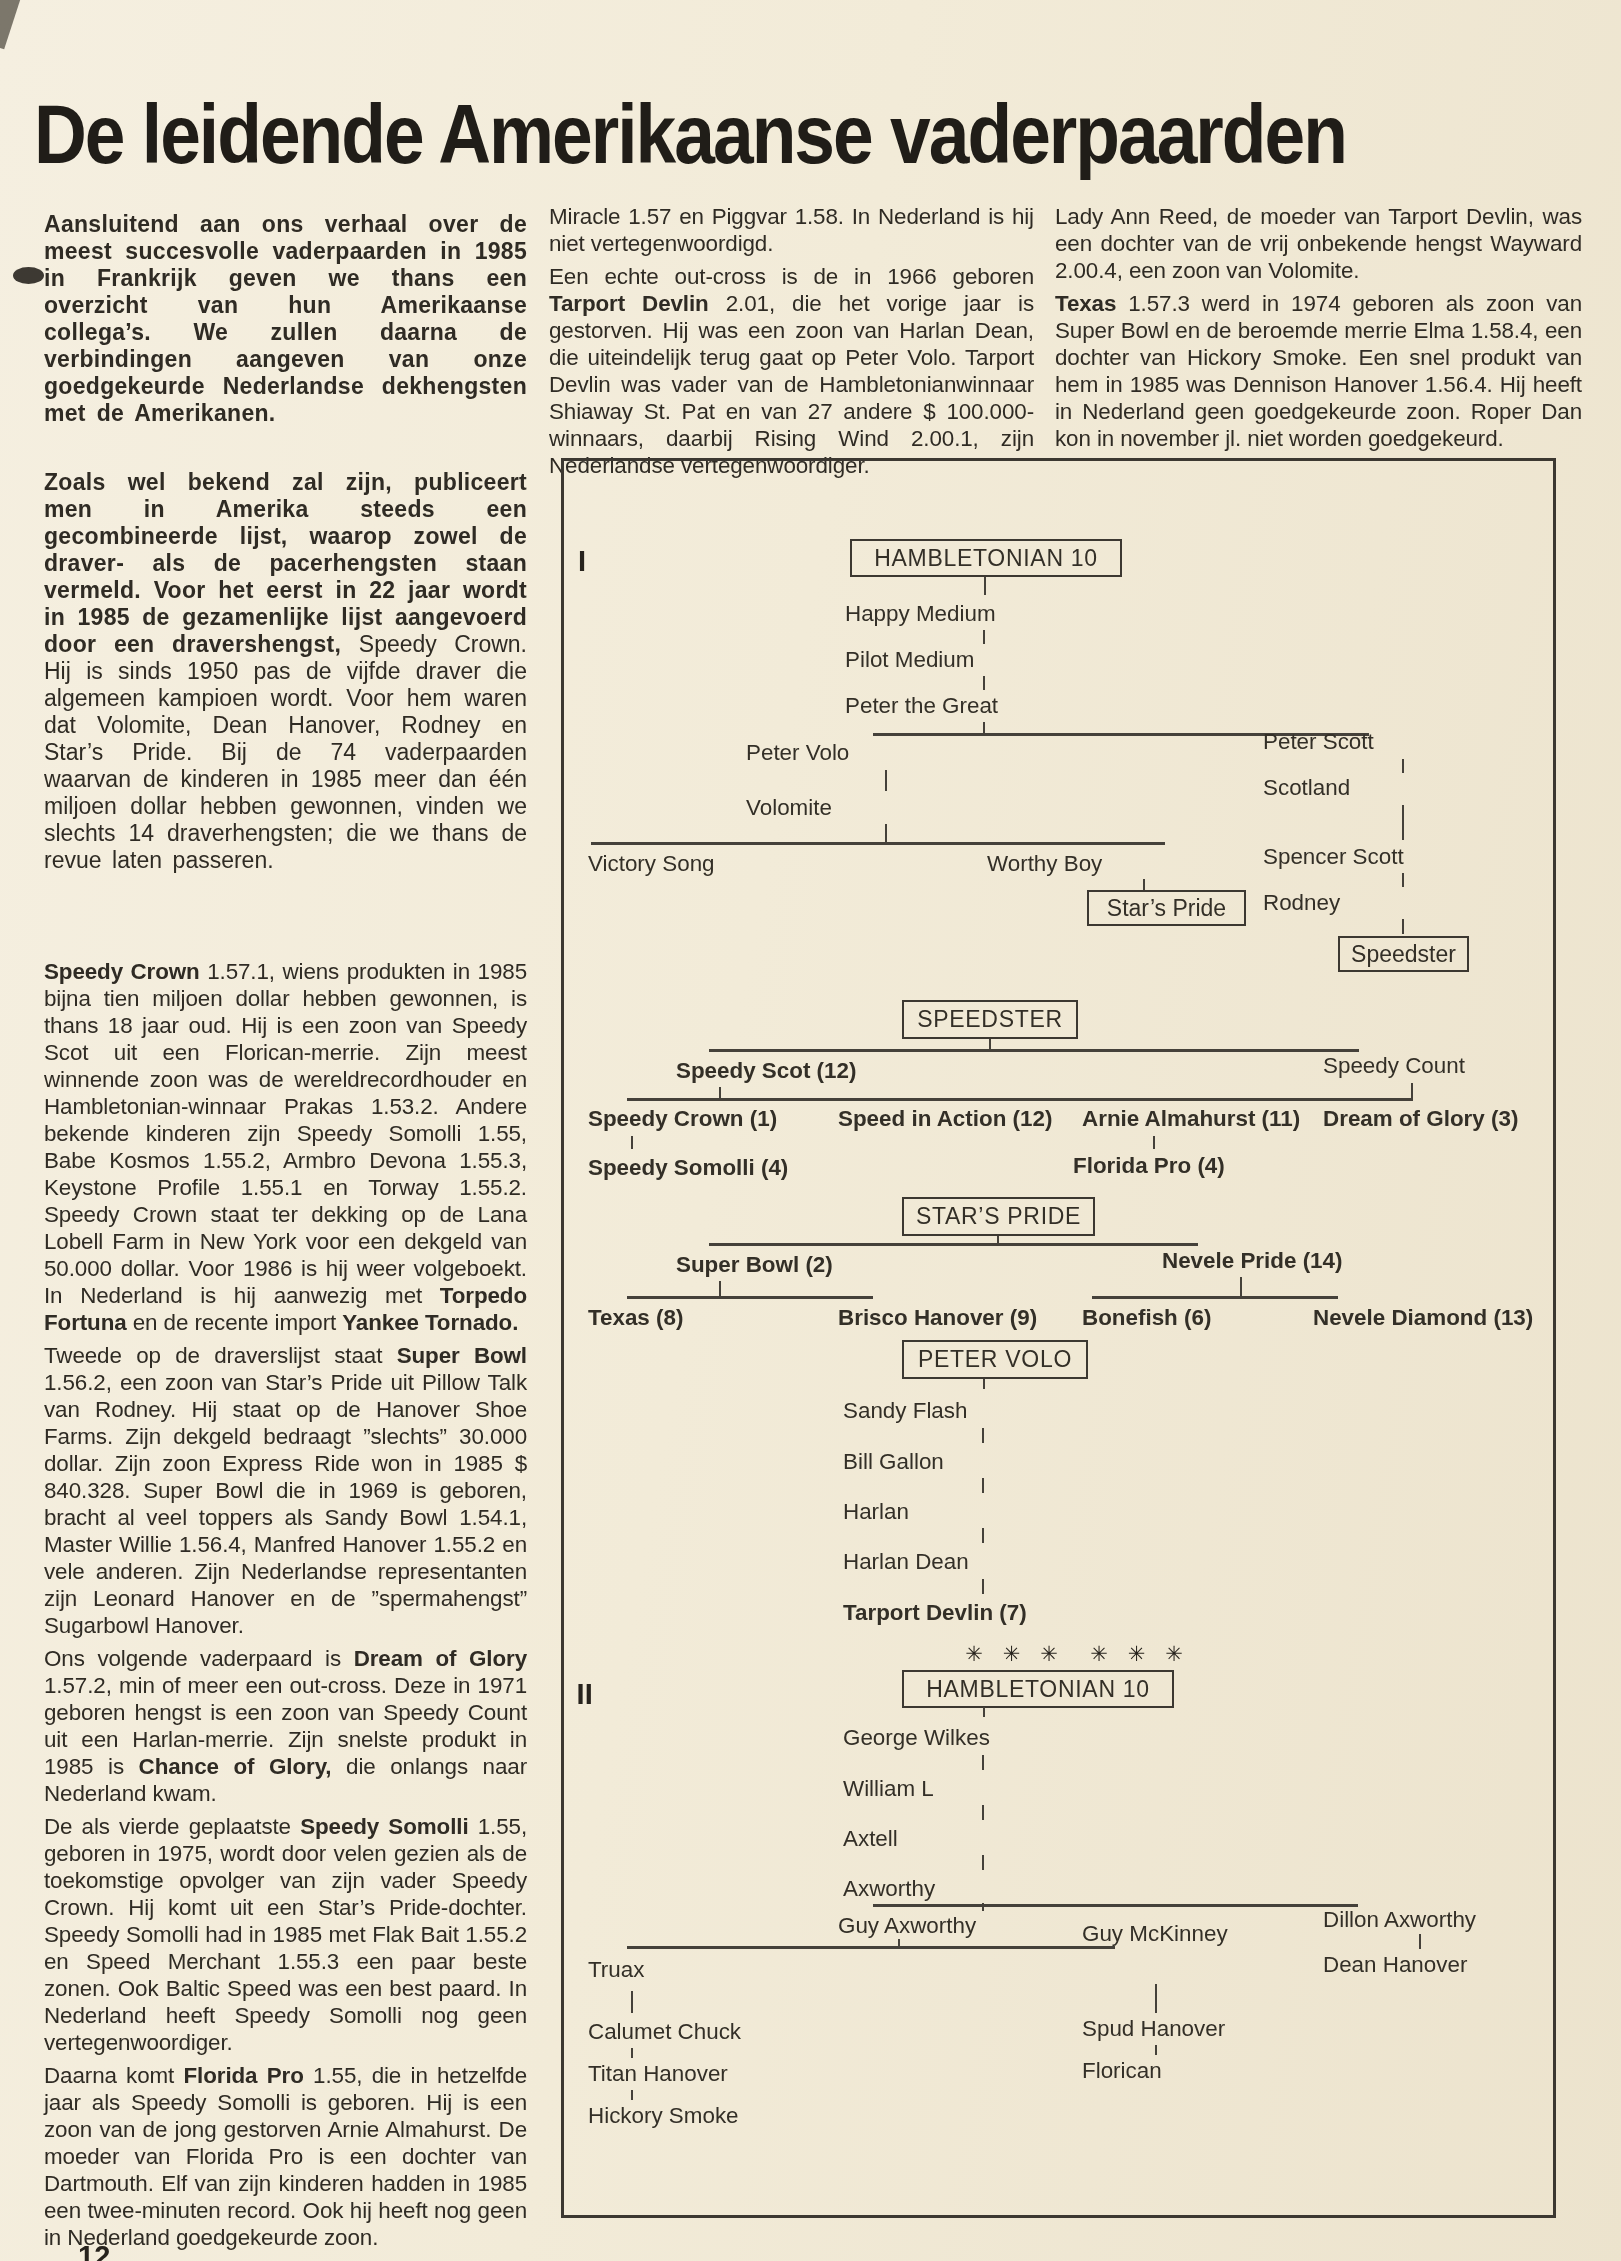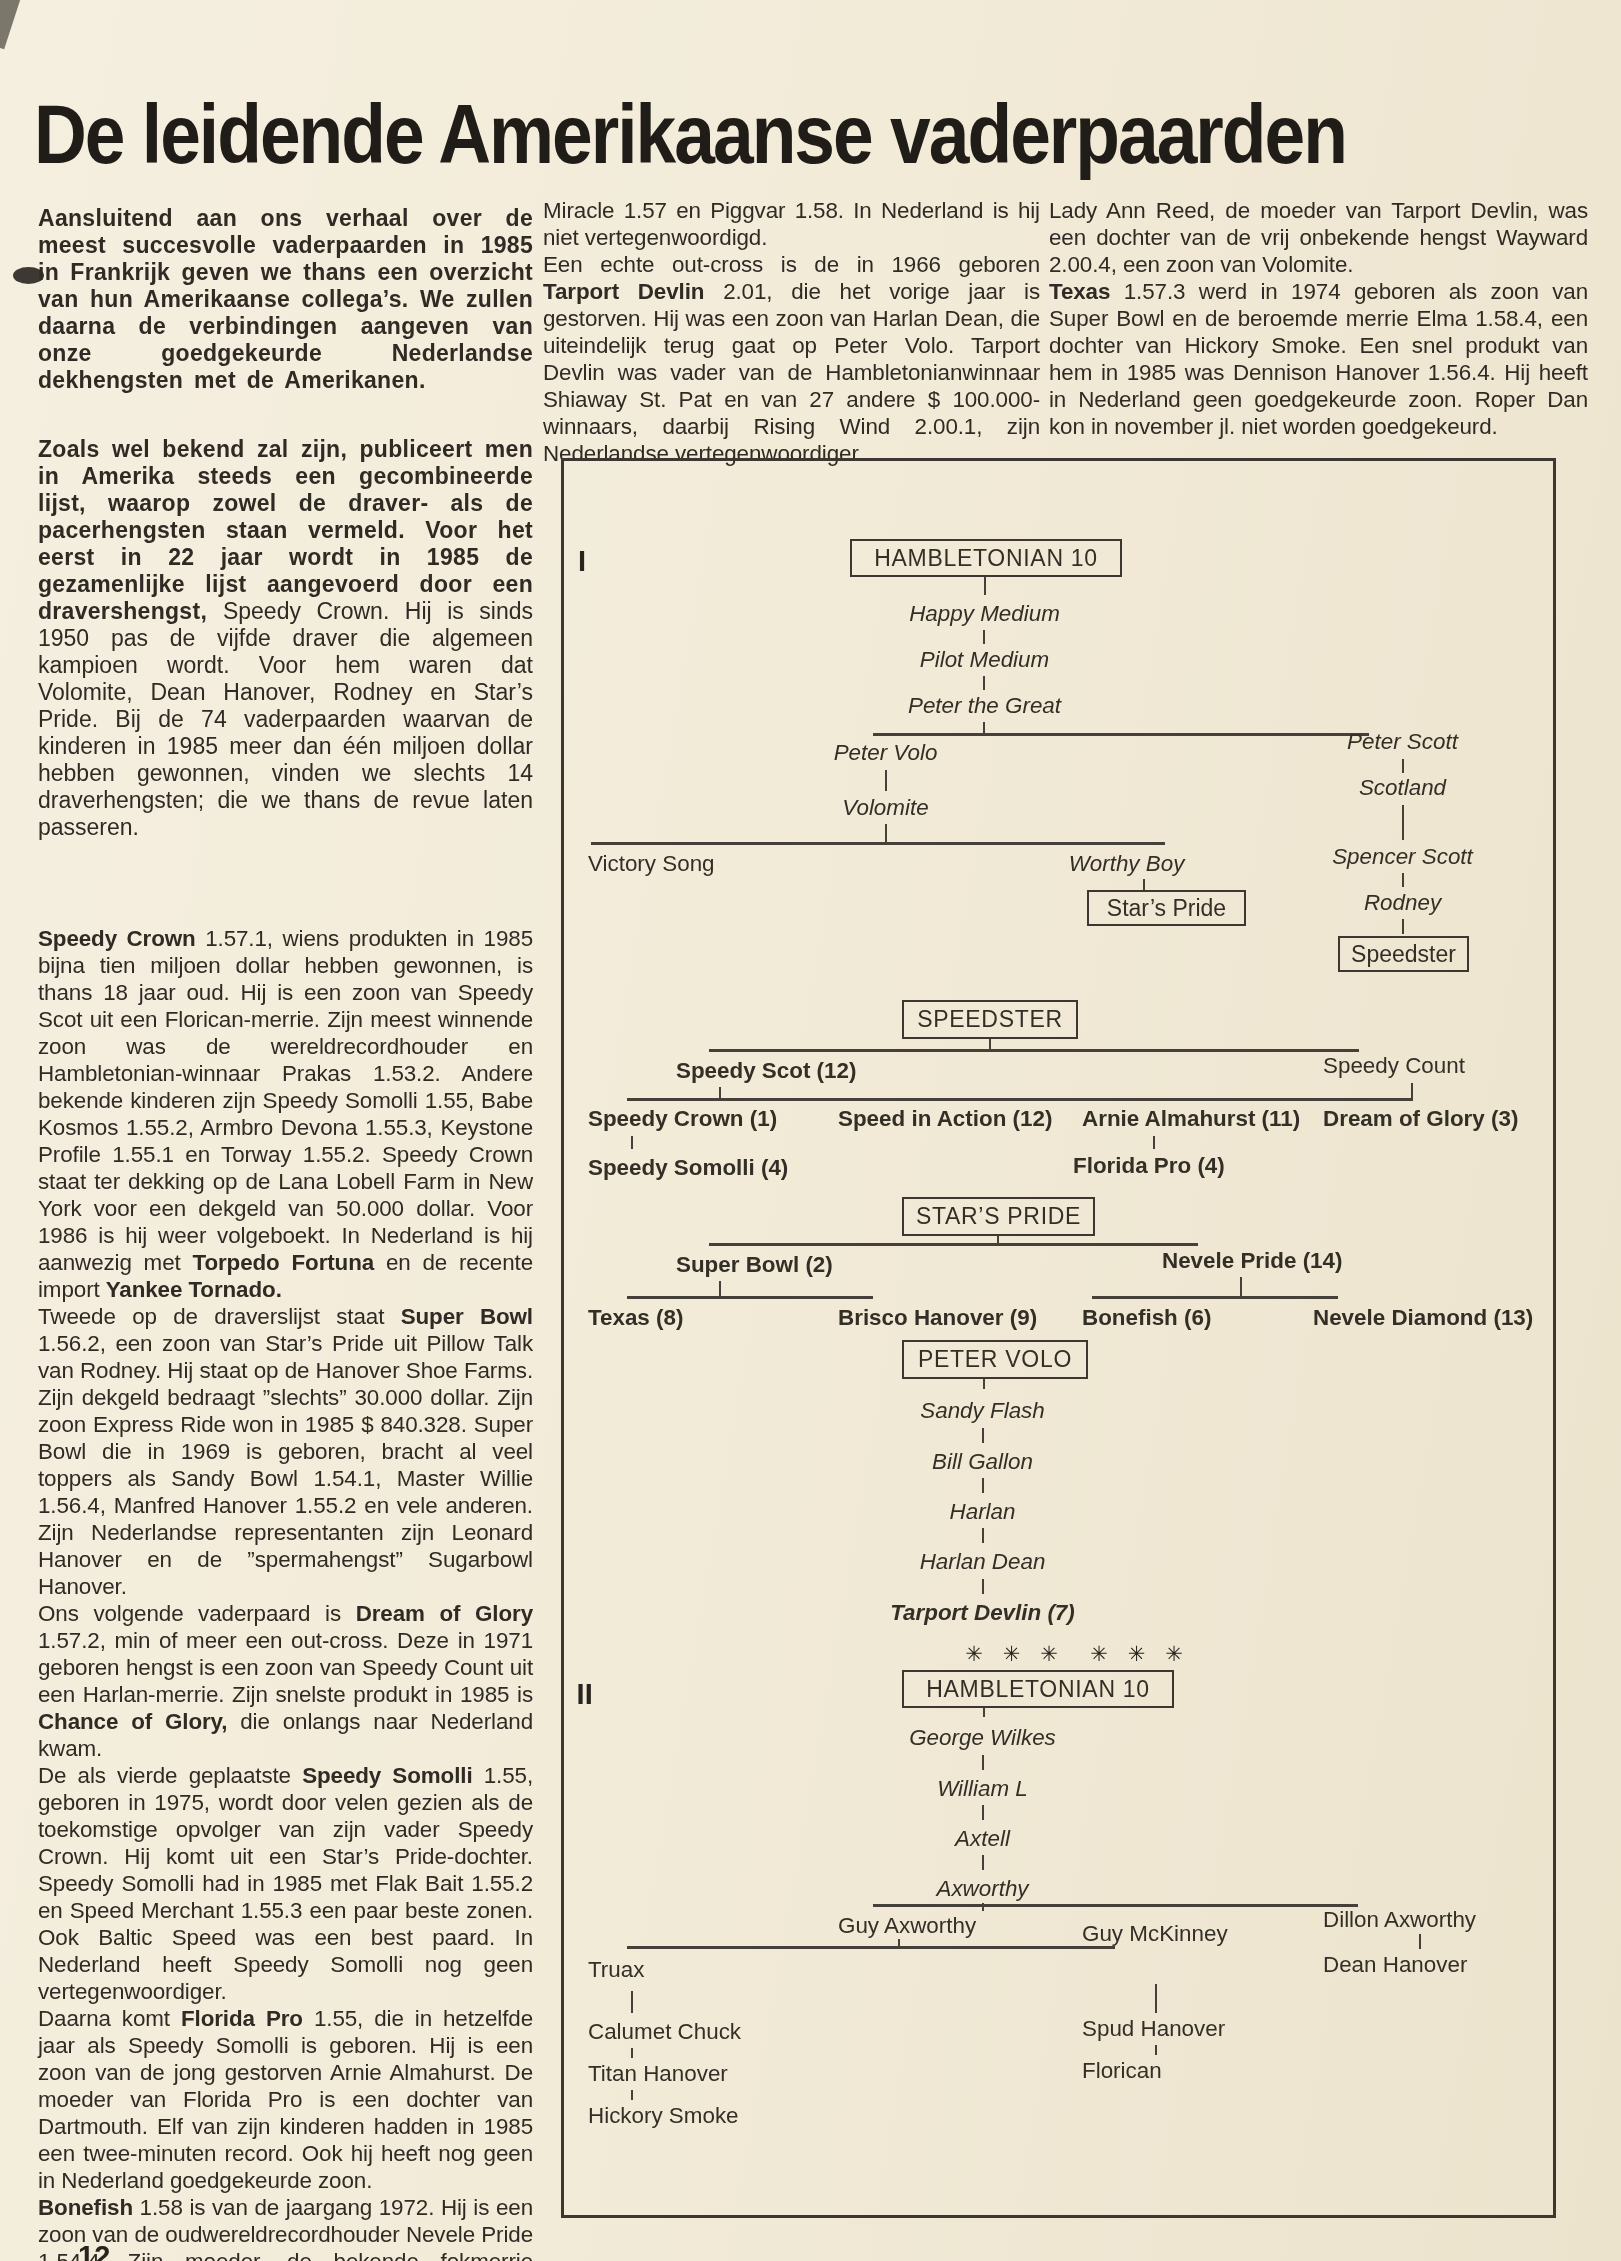--- a/index.html
+++ b/index.html
@@ -7,38 +7,38 @@
     position:relative;width:1621px;height:2261px;overflow:hidden;
     background:linear-gradient(100deg,#f5efe0 0%,#f2ebd8 45%,#ece3cd 100%);
     font-family:"Liberation Sans",sans-serif;color:#2f2b24;padding-left:13px;
   }
   .title{
     position:absolute;left:34px;top:34px;width:1586px;
     font-size:77px;font-weight:bold;letter-spacing:-2.1px;color:#201d18;
     white-space:nowrap;transform:scaleX(.95) scaleY(1.08);transform-origin:left top;
   }
   .col{position:absolute;text-align:justify;}
-  .col p{margin:0;}
+  .col p{margin:6px;}
   #col1{left:38px;top:205px;width:495px;}
   #col2{left:543px;top:197px;width:497px;}
   #col3{left:1049px;top:197px;width:539px;}
   .lead{font-size:23px;line-height:27px;font-weight:bold;letter-spacing:0.3px;word-spacing:4.2px;}
   .lead .r{font-weight:normal;letter-spacing:0;}
   .gap1{margin-top:42px !important;}
   .gap2{margin-top:84px !important;}
   .body{font-size:22.4px;line-height:27px;letter-spacing:-0.1px;}
   .b{font-weight:bold;}
   .pagenum{position:absolute;left:78px;top:2240px;font-size:29px;font-weight:bold;color:#27231d;}
   
   .pedigree{
     position:absolute;left:561px;top:458px;width:995px;height:1760px;
     border:3.5px solid #3c3831;box-sizing:border-box;
   }
   .nd{position:absolute;font-size:22.4px;line-height:25px;white-space:nowrap;color:#332f27;}
-  .c{width:279px;text-align:center;font-style:italic;}
+  .c{width:279px;}
   .bx{
     border:2.8px solid #3c3831;display:flex;align-items:center;justify-content:center;
     white-space:nowrap;box-sizing:border-box;font-size:23px;letter-spacing:0.7px;
   }
   .hl{position:absolute;height:2.8px;background:#45413a;}
   .vl{position:absolute;width:2.1px;background:#45413a;}
   .roman{position:absolute;font-size:29px;font-weight:bold;color:#27231d;}
   .sep{position:absolute;width:126px;text-align:center;font-size:21px;letter-spacing:7px;color:#27231d;}
   .smudge{position:absolute;background:#1c1914;border-radius:50%;}
   .corner{position:absolute;left:-9.8px;top:-12.6px;width:24px;height:60px;background:#3a352c;transform:rotate(18deg);opacity:.65;}

